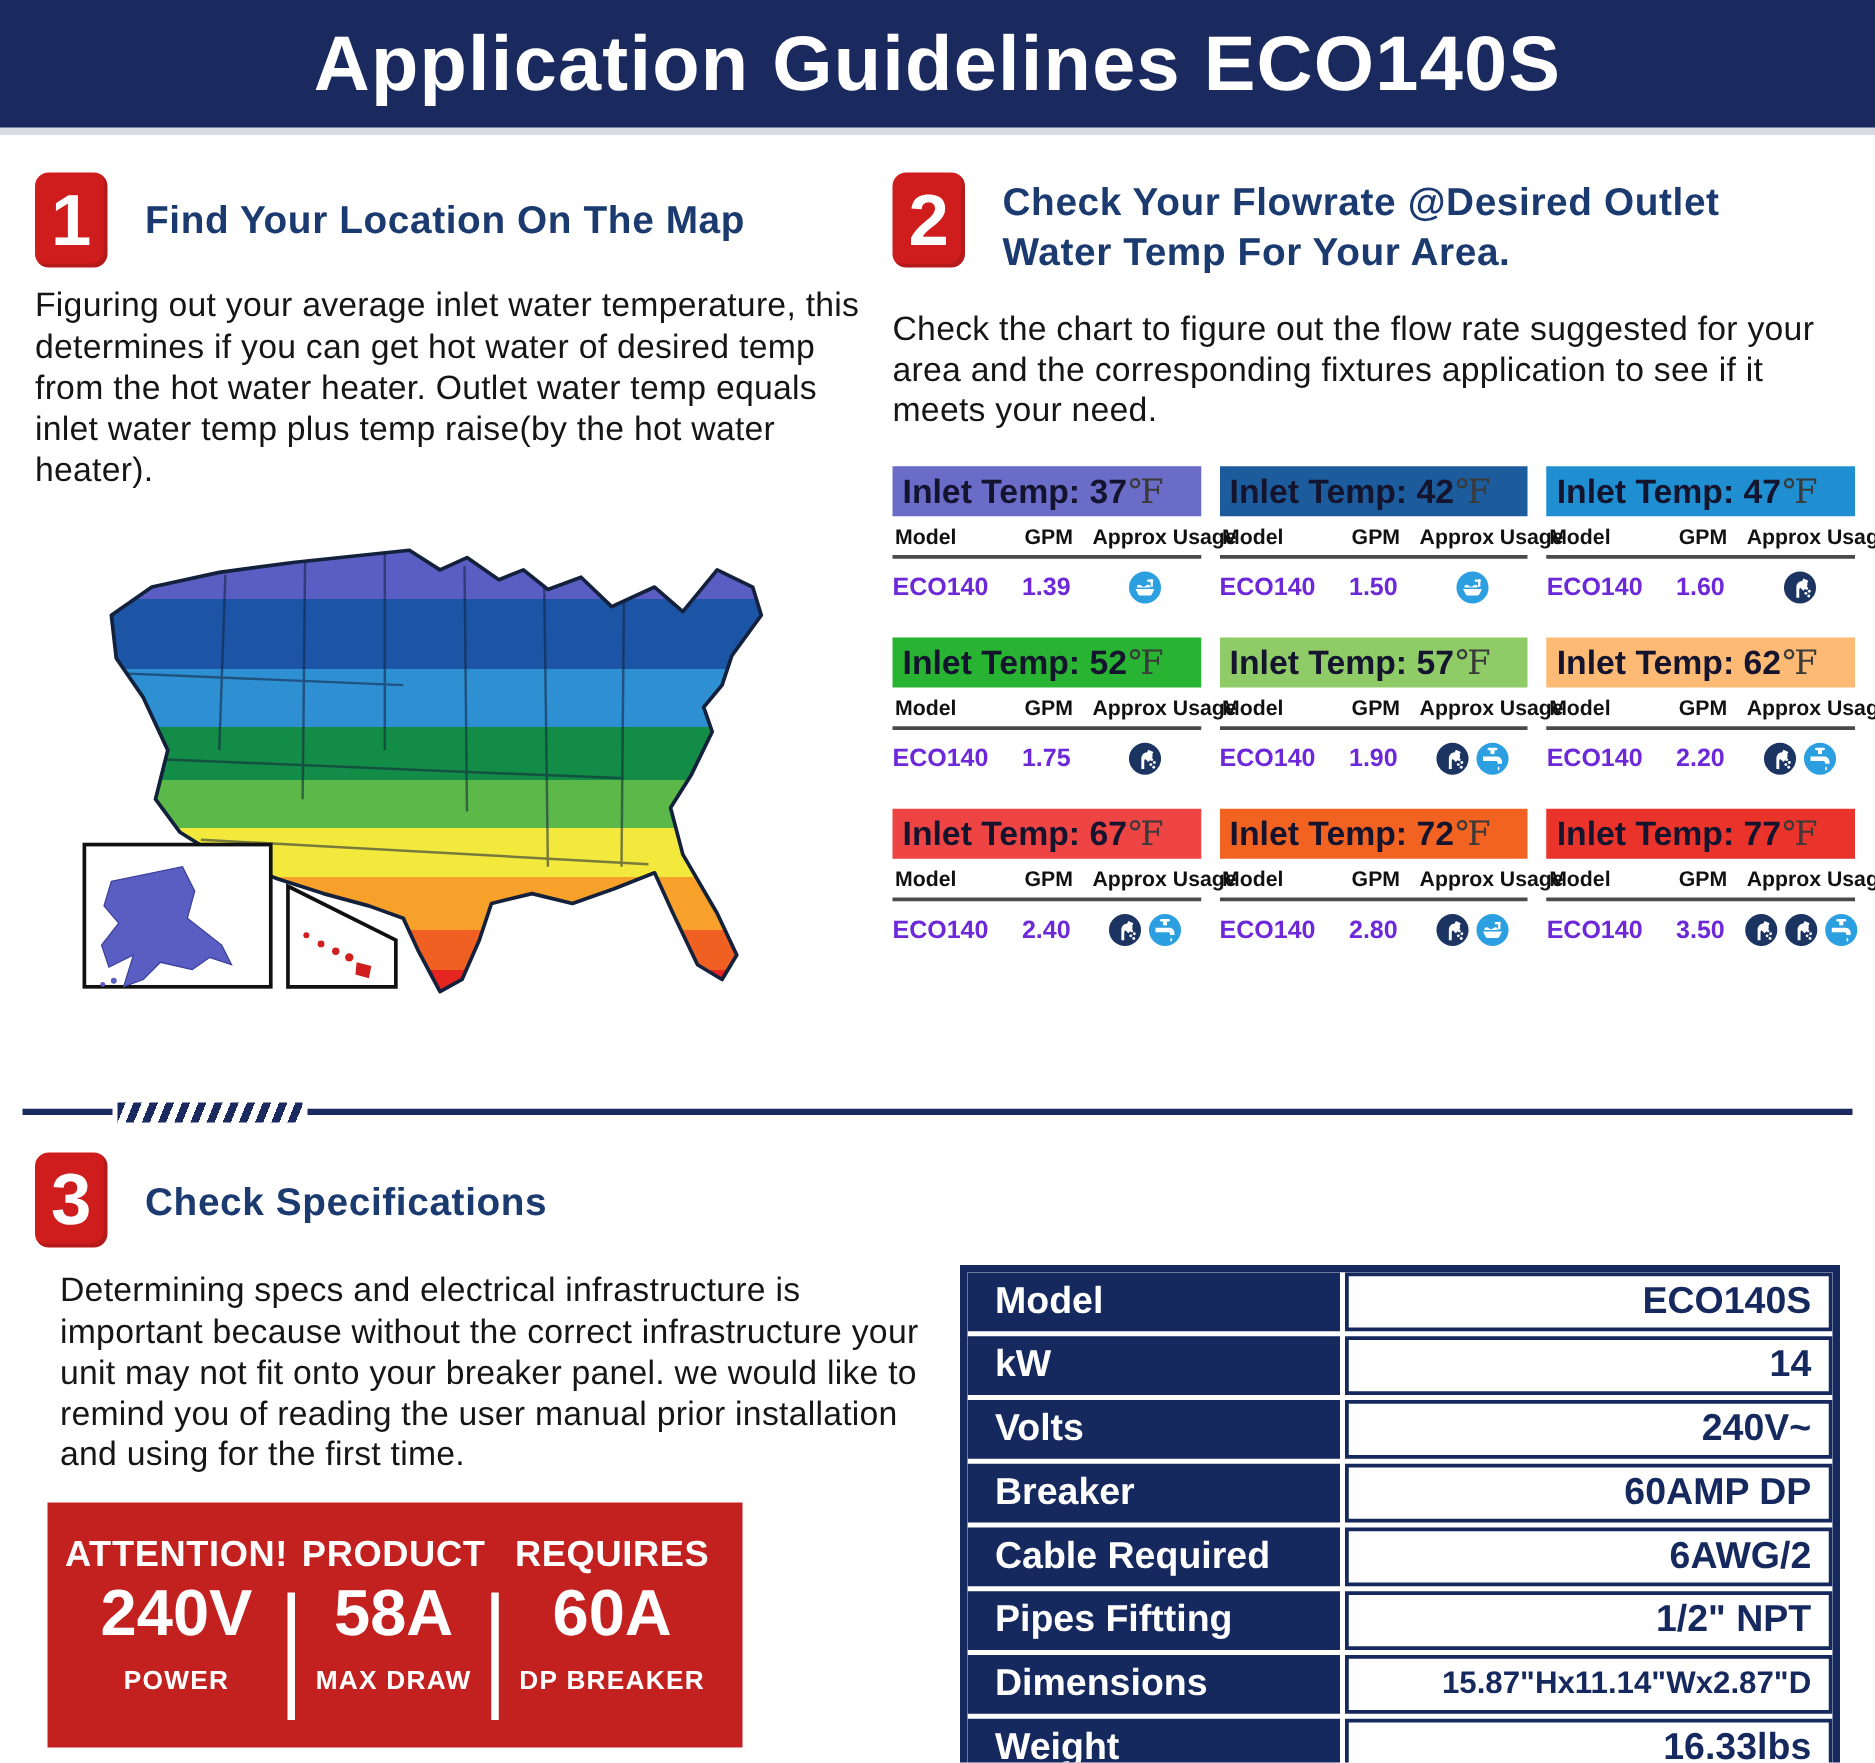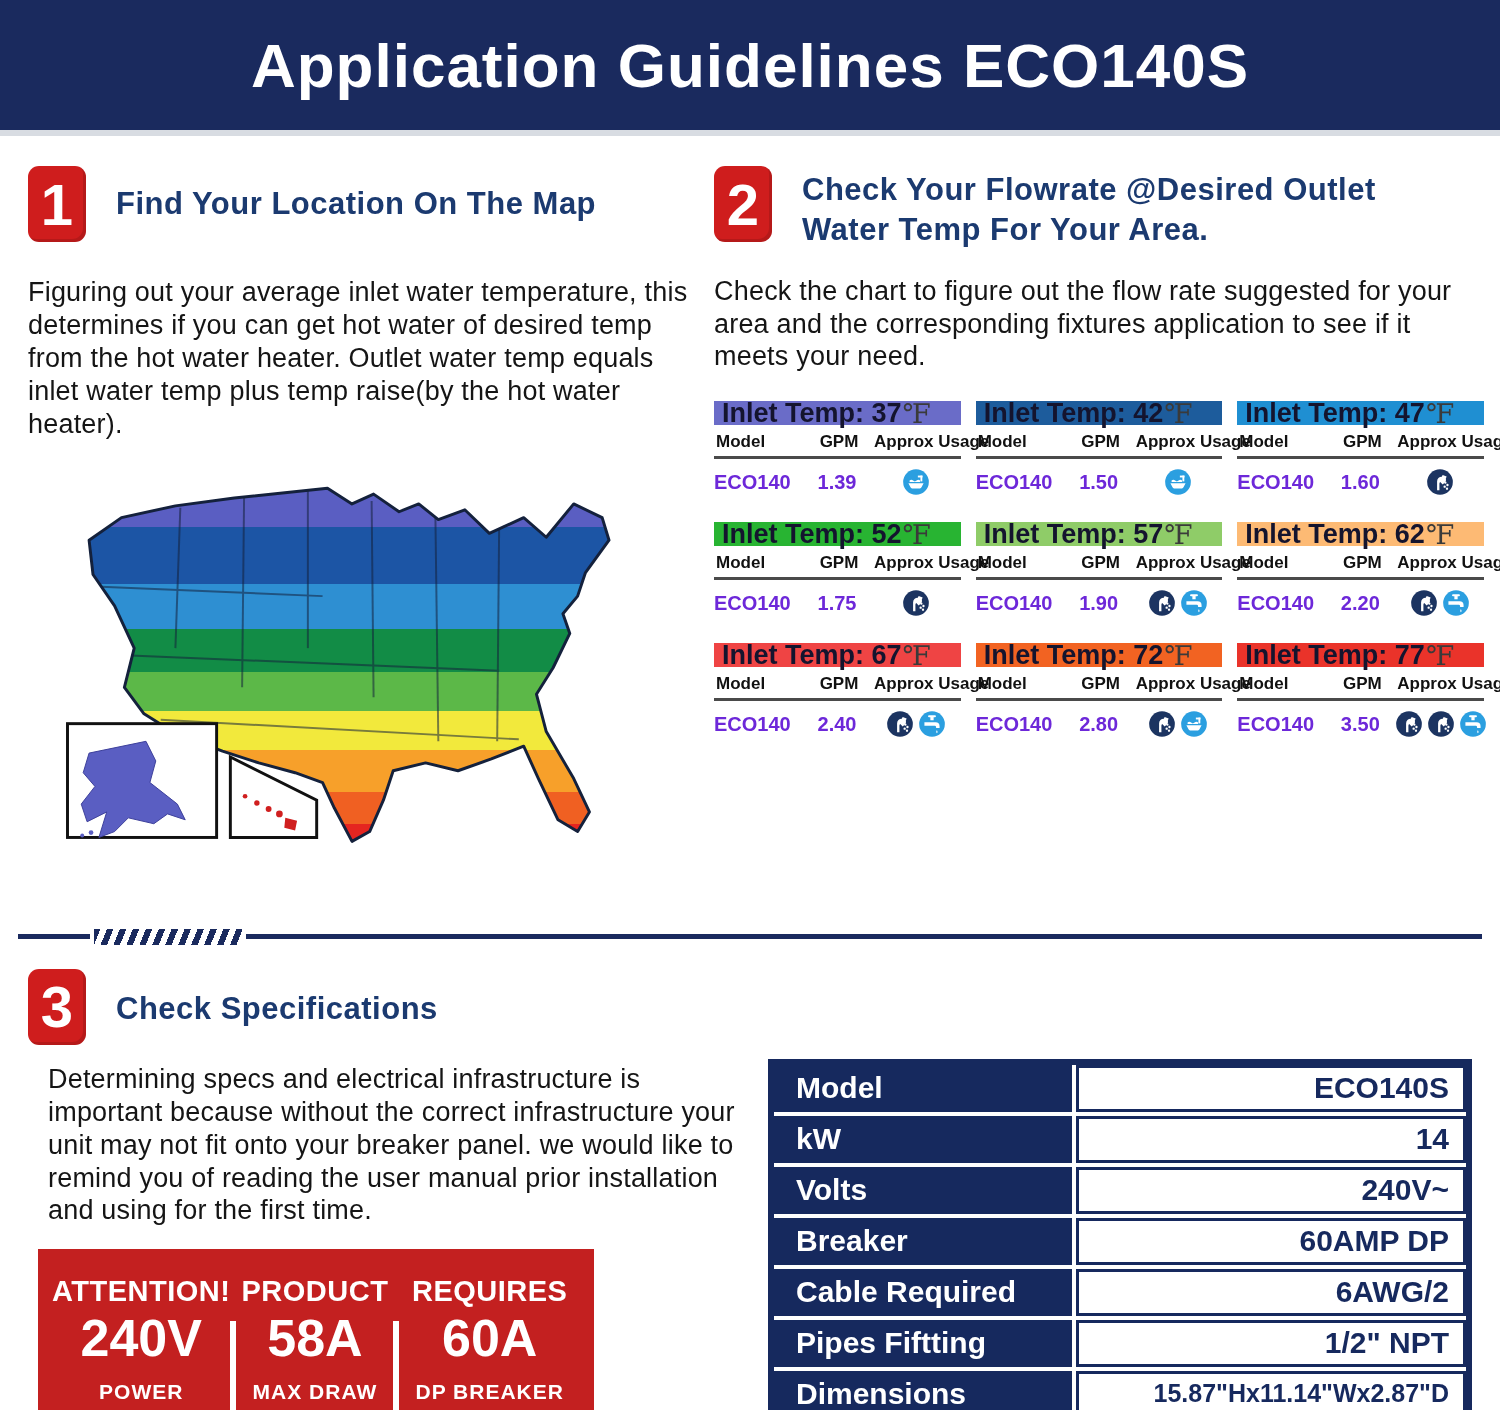--- a/index.html
+++ b/index.html
@@ -6,21 +6,21 @@
   html, body { width: 1500px; height: 1410px; overflow: hidden; }
   body {
     font-family: "Liberation Sans", sans-serif;
     background: #ffffff;
     color: #1a1a1a;
     position: relative;
   }
 
   
   .page-header {
-    height: 136px;
+    height: 108px;
     background: #1a2a5e;
     display: flex;
     align-items: center;
     justify-content: center;
     border-bottom: 6px solid #d8dce2;
   }
   .page-header h1 {
     color: #ffffff;
     font-size: 62px;
     font-weight: bold;
@@ -52,42 +52,42 @@
   .step-title {
     margin-left: 30px;
     margin-top: 10px;
     color: #1b3a70;
     font-size: 31px;
     font-weight: bold;
     line-height: 1.3;
     letter-spacing: .5px;
   }
   .step-body {
-    margin-top: 34px;
+    margin-top: 14px;
     font-size: 27px;
     line-height: 1.22;
     color: #151515;
     letter-spacing: .2px;
   }
 
   
   .map-wrap { margin-top: 6px; }
 
   
   .flow-grid {
     display: grid;
     grid-template-columns: repeat(3, 1fr);
     column-gap: 15px;
     row-gap: 26px;
     margin-top: 28px;
     padding-right: 6px;
   }
   .flow-table { min-width: 0; }
   .flow-header {
-    height: 24px;
+    height: 40px;
     display: flex;
     align-items: center;
     padding: 0 8px;
     font-size: 27px;
     font-weight: bold;
     color: #14142e;
     white-space: nowrap;
   }
   .flow-unit {
     font-family: "DejaVu Serif", serif;

